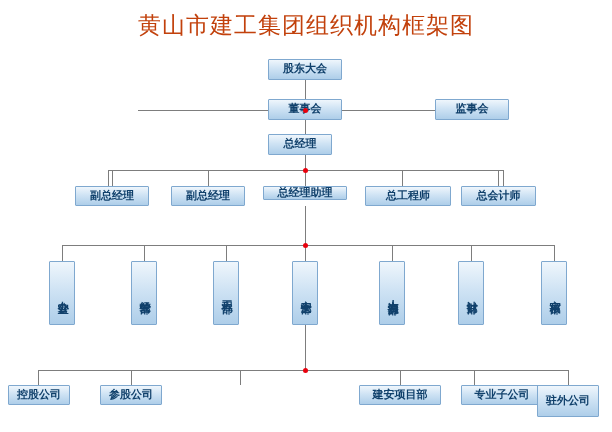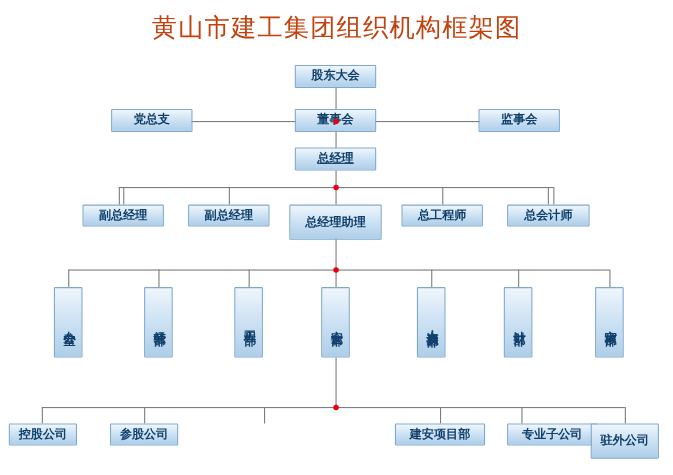--- a/index.html
+++ b/index.html
@@ -109,30 +109,29 @@
   <div class="line v" style="left:474px;top:370px;height:15px;"></div>
   <div class="line v" style="left:568px;top:370px;height:15px;"></div>
 
   <div class="dot" style="left:303px;top:108px;"></div>
   <div class="dot" style="left:303px;top:168px;"></div>
   <div class="dot" style="left:303px;top:243px;"></div>
   <div class="dot" style="left:303px;top:368px;"></div>
 
   <div class="node" style="left:268px;top:59px;width:74px;height:21px;">股东大会</div>
 
-  <div class="node" style="left:101px;top:99px;width:74px;height:21px;">党总支</div>
   <div class="node" style="left:268px;top:99px;width:74px;height:21px;">董事会</div>
   <div class="node" style="left:435px;top:99px;width:74px;height:21px;">监事会</div>
 
-  <div class="node" style="left:268px;top:134px;width:74px;height:21px;text-decoration:underline;">总经理</div>
+  <div class="node" style="left:268px;top:134px;width:64px;height:21px;">总经理</div>
 
   <div class="node" style="left:75px;top:186px;width:74px;height:20px;">副总经理</div>
   <div class="node" style="left:171px;top:186px;width:74px;height:20px;">副总经理</div>
-  <div class="node" style="left:263px;top:186px;width:84px;height:32px;">总经理助理</div>
-  <div class="node" style="left:365px;top:186px;width:74px;height:20px;">总工程师</div>
+  <div class="node" style="left:263px;top:186px;width:84px;height:14px;">总经理助理</div>
+  <div class="node" style="left:365px;top:186px;width:86px;height:20px;">总工程师</div>
   <div class="node" style="left:461px;top:186px;width:75px;height:20px;">总会计师</div>
 
   <div class="node tall" style="left:49px;top:261px;width:26px;height:64px;">办公室</div>
   <div class="node tall" style="left:131px;top:261px;width:26px;height:64px;">经营部</div>
   <div class="node tall" style="left:213px;top:261px;width:26px;height:64px;">工程部</div>
   <div class="node tall" style="left:292px;top:261px;width:26px;height:64px;">安全部</div>
   <div class="node tall" style="left:379px;top:261px;width:26px;height:64px;">人力资源部</div>
   <div class="node tall" style="left:458px;top:261px;width:26px;height:64px;">计财部</div>
   <div class="node tall" style="left:541px;top:261px;width:26px;height:64px;">审核部</div>
 

